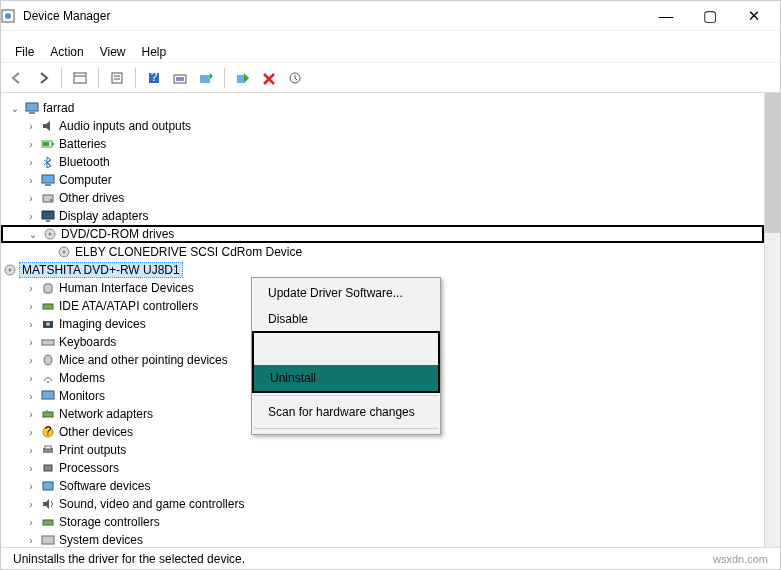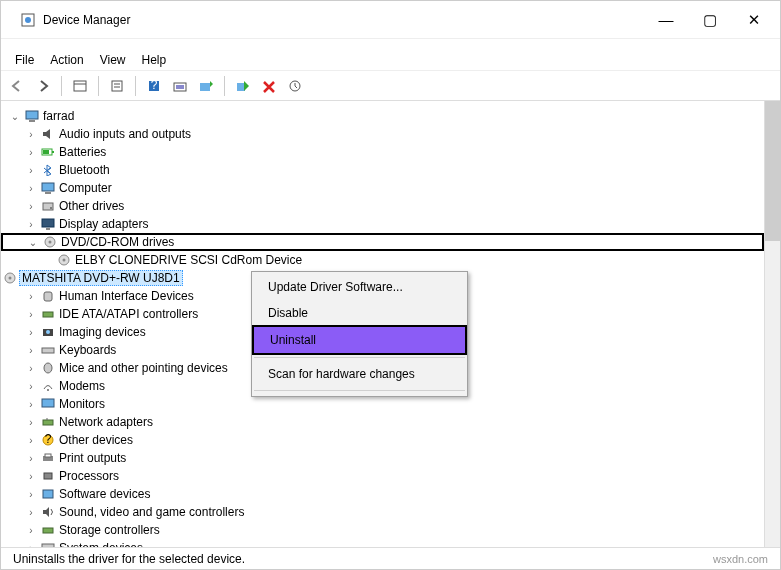--- a/index.html
+++ b/index.html
@@ -1,39 +1,39 @@
 <!DOCTYPE html>
 <html><head>
   <meta charset="utf-8">
   <style>
     * { margin: 0; padding: 0; box-sizing: border-box; font-family: 'Segoe UI', Tahoma, sans-serif; font-size: 12px; }
     body { width: 781px; height: 570px; background: #fff; border: 1px solid #ccc; display: flex; flex-direction: column; }
-    .titlebar { height: 38px; display: flex; align-items: center; padding: 0 4px 0 20px; border-bottom: 1px solid #eee; }
+    .titlebar { height: 30px; display: flex; align-items: center; padding: 0 4px 0 0; border-bottom: 1px solid #eee; }
     .titlebar-icon { width: 16px; height: 16px; margin-right: 6px; display: flex; align-items: center; }
     .titlebar-title { flex: 1; font-size: 12px; }
     .win-controls { display: flex; height: 100%; }
     .win-btn { width: 44px; height: 100%; display: flex; align-items: center; justify-content: center; font-size: 15px; cursor: default; }
     .menubar { height: 22px; display: flex; align-items: center; padding: 0 6px; border-bottom: 1px solid #eee; margin-top: 10px; }
     .menu-item { padding: 2px 8px; cursor: default; }
     .toolbar { height: 30px; display: flex; align-items: center; padding: 0 4px; border-bottom: 1px solid #ddd; gap: 2px; }
     .tb-btn { width: 24px; height: 24px; display: flex; align-items: center; justify-content: center; cursor: default; }
     .tb-sep { width: 1px; height: 20px; background: #ccc; margin: 0 4px; }
     .content { flex: 1; display: flex; overflow: hidden; position: relative; }
     .tree { flex: 1; overflow: auto; padding: 6px 0; }
     .scrollbar { width: 16px; background: #f0f0f0; border-left: 1px solid #ddd; position: relative; }
     .scrollthumb { position: absolute; top: 0; width: 100%; height: 140px; background: #cdcdcd; }
     .node { display: flex; align-items: center; height: 18px; cursor: default; white-space: nowrap; }
     .arrow { width: 16px; text-align: center; color: #666; font-size: 10px; cursor: default; }
     .icon-slot { width: 18px; height: 16px; display: flex; align-items: center; justify-content: center; }
     .node-label { padding: 0 2px; }
     .selected { background: #cce8ff; border: 1px dotted #3399ff; }
     .boxed { border: 2px solid #000; padding: 1px 0; }
-    .context-menu { position: absolute; left: 250px; top: 170px; width: 217px; background: #f2f2f2; border: 1px solid #a0a0a0; box-shadow: 2px 2px 4px rgba(0,0,0,0.3); padding: 2px 0; }
+    .context-menu { position: absolute; left: 250px; top: 184px; width: 190px; background: #f2f2f2; border: 1px solid #a0a0a0; box-shadow: 2px 2px 4px rgba(0,0,0,0.3); padding: 2px 0; }
     .ctx-item { padding: 6px 16px; cursor: default; font-size: 12px; }
-    .ctx-hl { background: #8b5cf6; }
+    .ctx-hl { background: #0f766e; margin-top: 32px; }
     .ctx-box { border: 2px solid #000; margin: -1px 0; }
     .ctx-sep { height: 1px; background: #d0d0d0; margin: 3px 2px; }
     .ctx-bold { font-weight: bold; }
     .statusbar { height: 22px; border-top: 1px solid #ddd; display: flex; align-items: center; padding: 0 12px; font-size: 12px; }
     .status-right { margin-left: auto; font-size: 11px; color: #999; }
   </style>
 </head>
 <body>
 
 <div class="titlebar">

